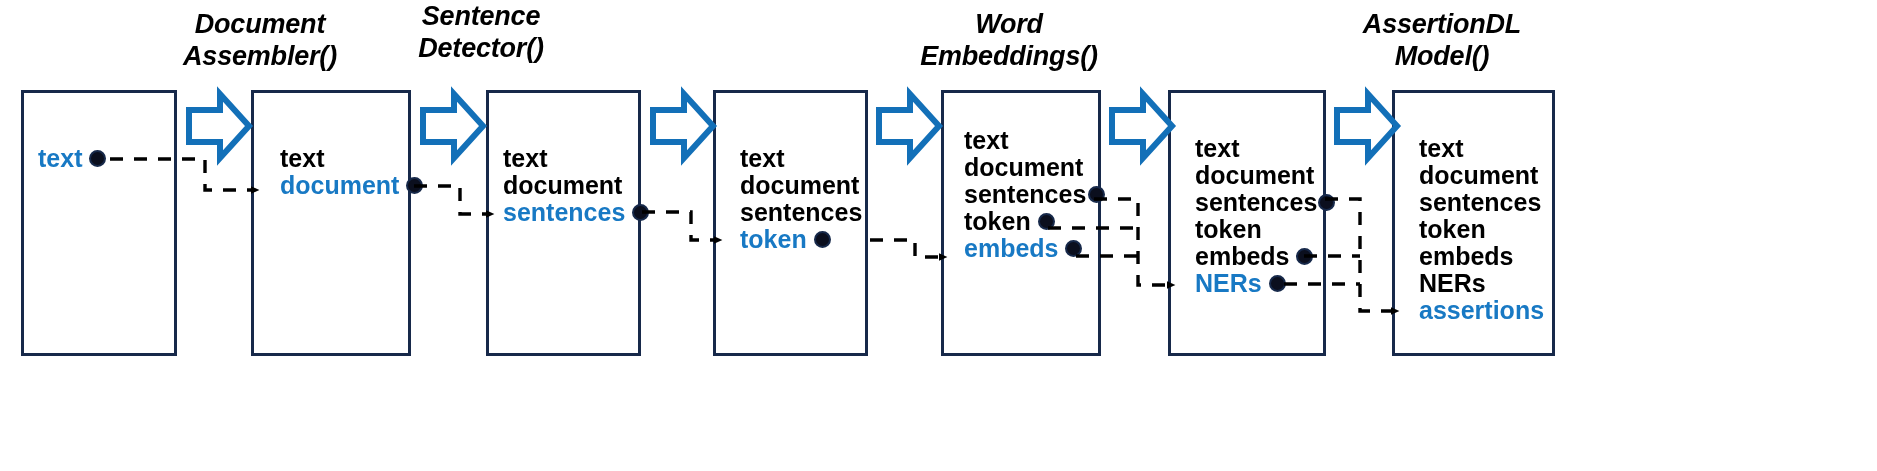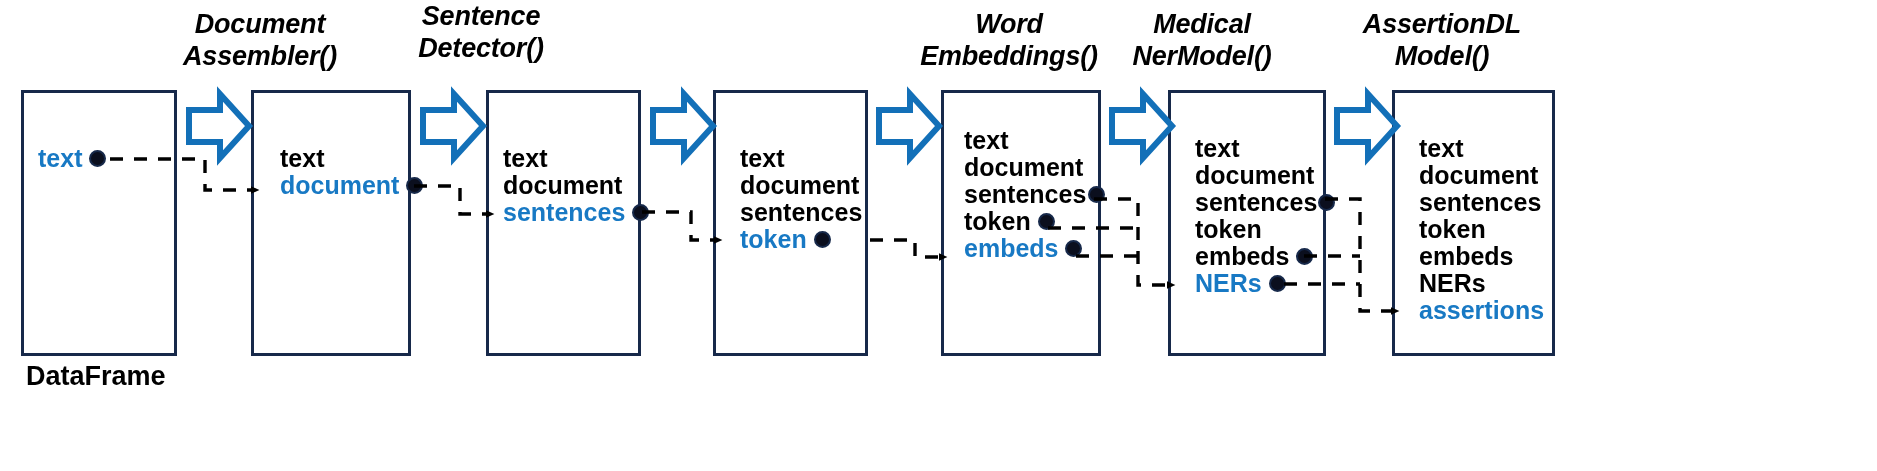--- a/index.html
+++ b/index.html
@@ -105,22 +105,20 @@
   <div class="stage-title" style="left:125px; top:8px; width:270px;">Document
 Assembler()</div>
 
   <div class="stage-title" style="left:366px; top:0; width:230px;">Sentence
 Detector()</div>
 
 
   <div class="stage-title" style="left:879px; top:8px; width:260px;">Word
 Embeddings()</div>
 
-  <div class="stage-title" style="left:1077px; top:8px; width:250px;">Medical
-NerModel()</div>
 
   <div class="stage-title" style="left:1317px; top:8px; width:250px;">AssertionDL
 Model()</div>
 
   <div class="stage-box" style="left:21px; width:156px;">
     <div class="fields" style="top:52px; padding-left:14px;">
       <div class="field-row new">
         <span class="field-label">text</span>
         <span class="port-dot"></span>
       </div>
@@ -240,21 +238,20 @@
       </div>
       <div class="field-row">
         <span class="field-label">NERs</span>
       </div>
       <div class="field-row new">
         <span class="field-label">assertions</span>
       </div>
     </div>
   </div>
 
-  <div id="dataframe-caption">DataFrame</div>
 
   <svg id="overlay" viewBox="0 0 1877 471" xmlns="http://www.w3.org/2000/svg">
     <defs>
       <marker id="tri" markerWidth="9" markerHeight="9" refX="1" refY="4.0" orient="auto" markerUnits="userSpaceOnUse">
         <path d="M0,0.3 L8.4,4.0 L0,7.7 Z" fill="#000000"></path>
       </marker>
     </defs>
 
     <g fill="none" stroke="#1370b8" stroke-width="6" stroke-linejoin="miter">
 

